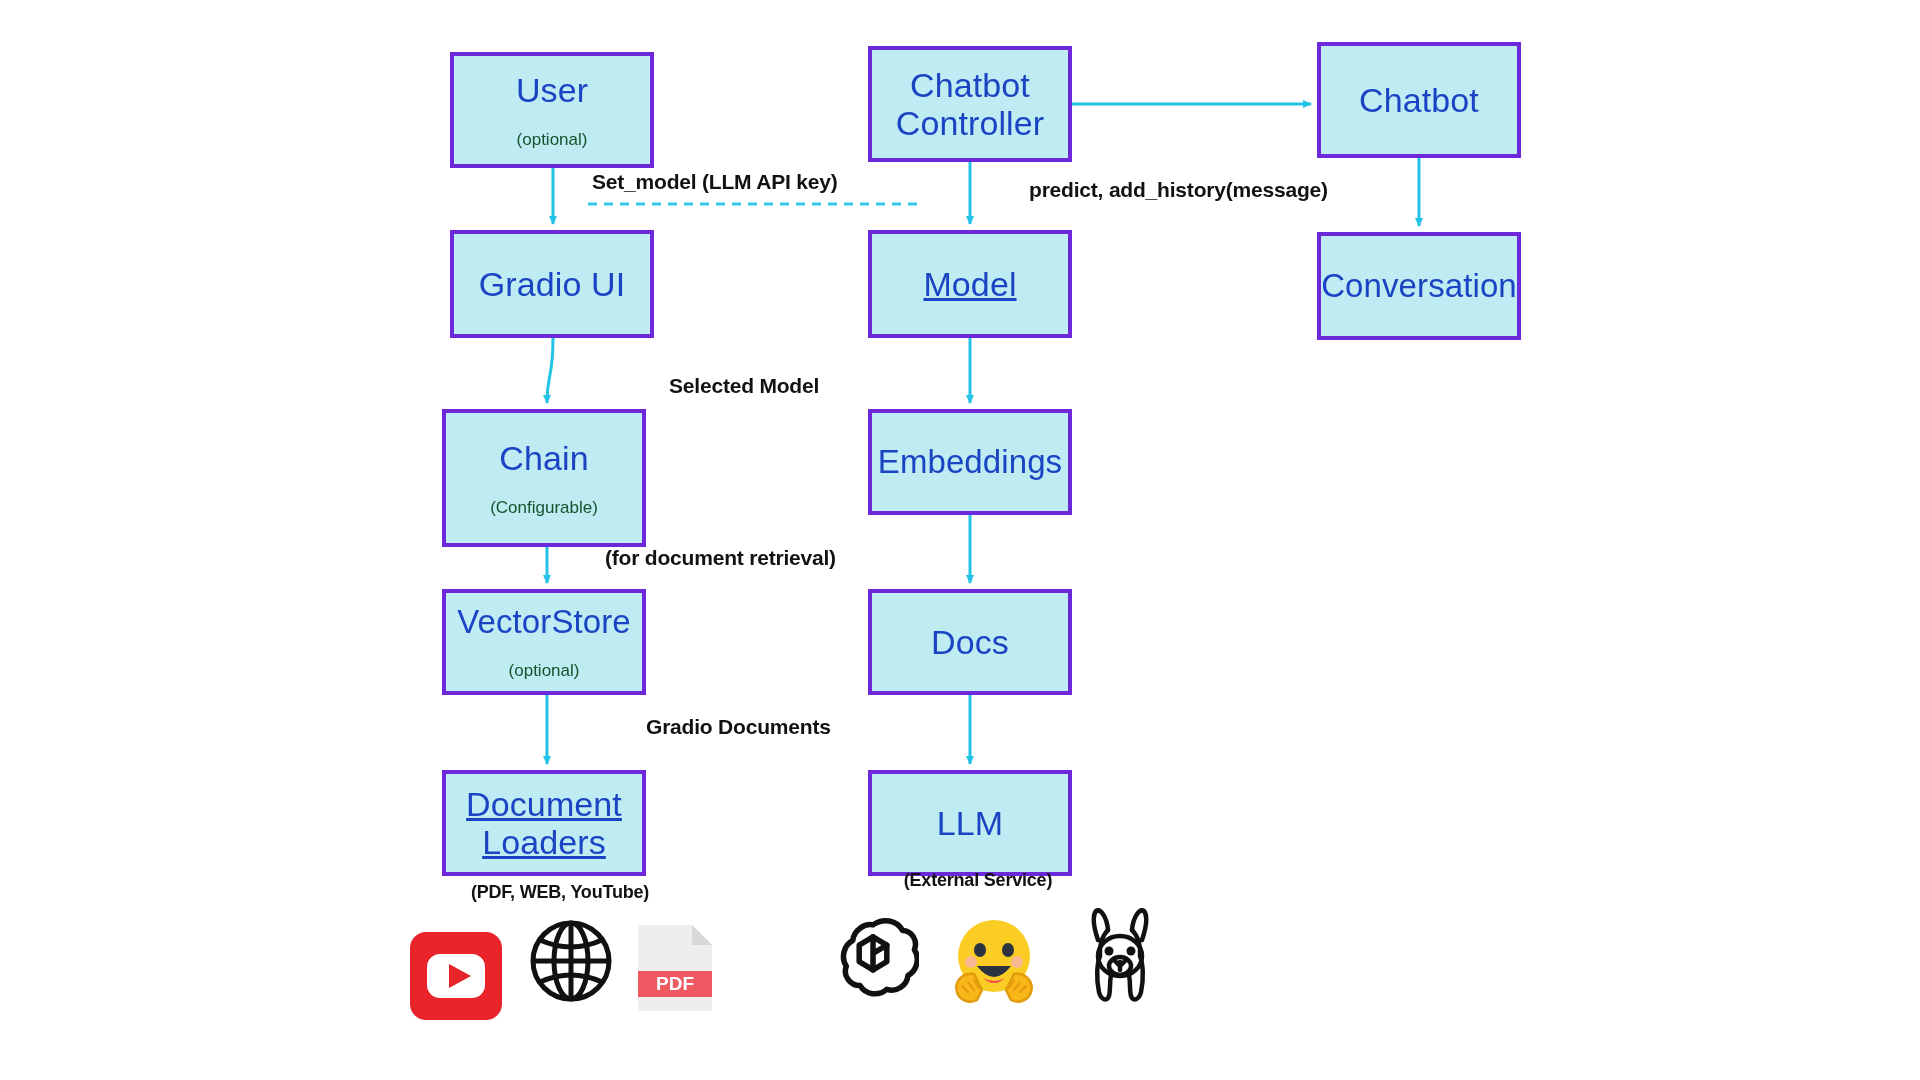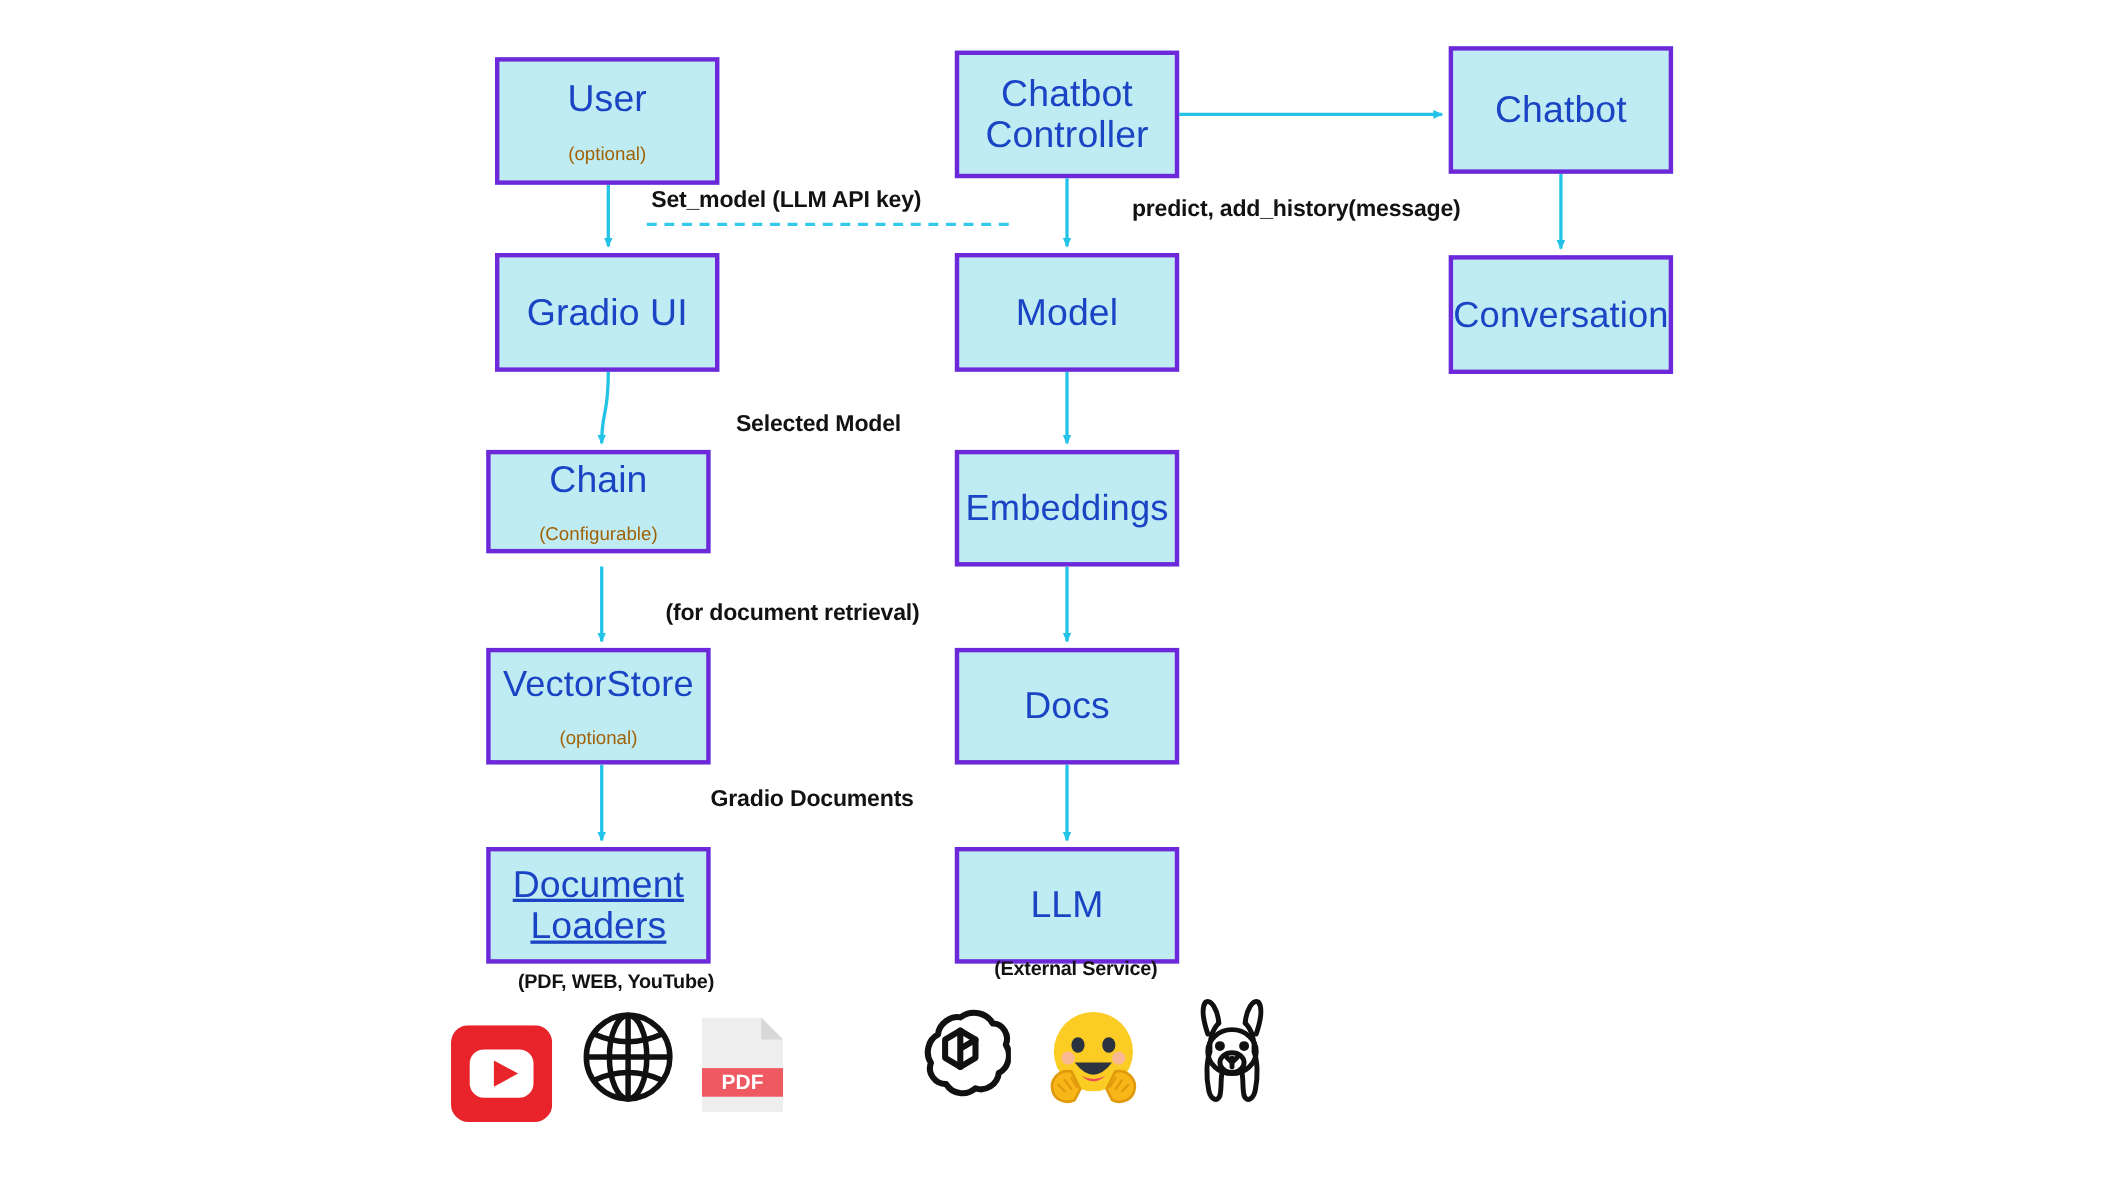--- a/index.html
+++ b/index.html
@@ -42,21 +42,21 @@
     font-weight: 400;
   }
   .node .title {
     font-size: 34px;
     white-space: pre-line;
     letter-spacing: 0.1px;
   }
   .node .sub {
     font-size: 17px;
     margin-top: 20px;
-    color: #a16207;
+    color: #14532d;
   }
   .node.tight .title { font-size: 33px; }
 
   .edge-label {
     position: absolute;
     font-size: 21px;
     font-weight: bold;
     color: #121212;
     white-space: nowrap;
     letter-spacing: -0.2px;
@@ -121,29 +121,29 @@
   </div>
 
   <div class="node" style="left:1317px;top:42px;width:204px;height:116px;">
     <div class="title">Chatbot</div>
   </div>
 
   <div class="node" style="left:450px;top:230px;width:204px;height:108px;">
     <div class="title">Gradio UI</div>
   </div>
 
-  <div class="node" style="left:868px;top:230px;width:204px;height:108px;">
+  <div class="node" style="left:868px;top:230px;width:204px;height:108px;text-decoration:underline;">
     <div class="title">Model</div>
   </div>
 
   <div class="node tight" style="left:1317px;top:232px;width:204px;height:108px;">
     <div class="title">Conversation</div>
   </div>
 
-  <div class="node" style="left:442px;top:409px;width:204px;height:94px;">
+  <div class="node" style="left:442px;top:409px;width:204px;height:138px;">
     <div class="title">Chain</div>
     <div class="sub">(Configurable)</div>
   </div>
 
   <div class="node tight" style="left:868px;top:409px;width:204px;height:106px;">
     <div class="title">Embeddings</div>
   </div>
 
   <div class="node tight" style="left:442px;top:589px;width:204px;height:106px;">
     <div class="title">VectorStore</div>

